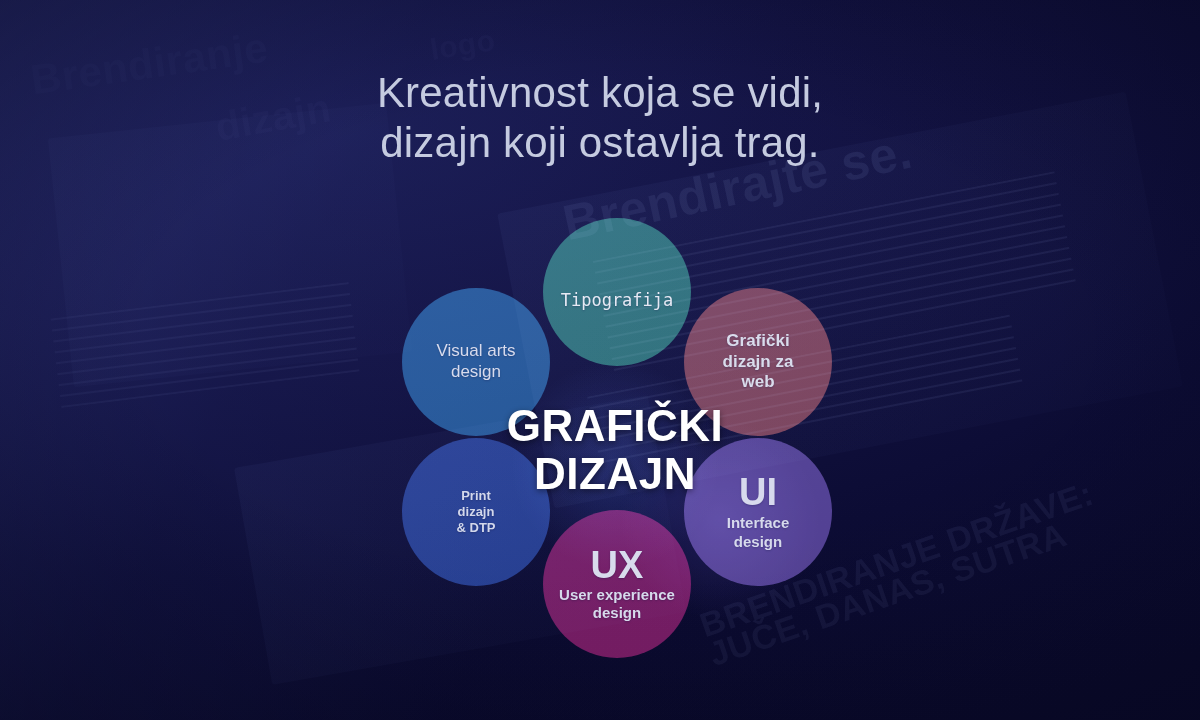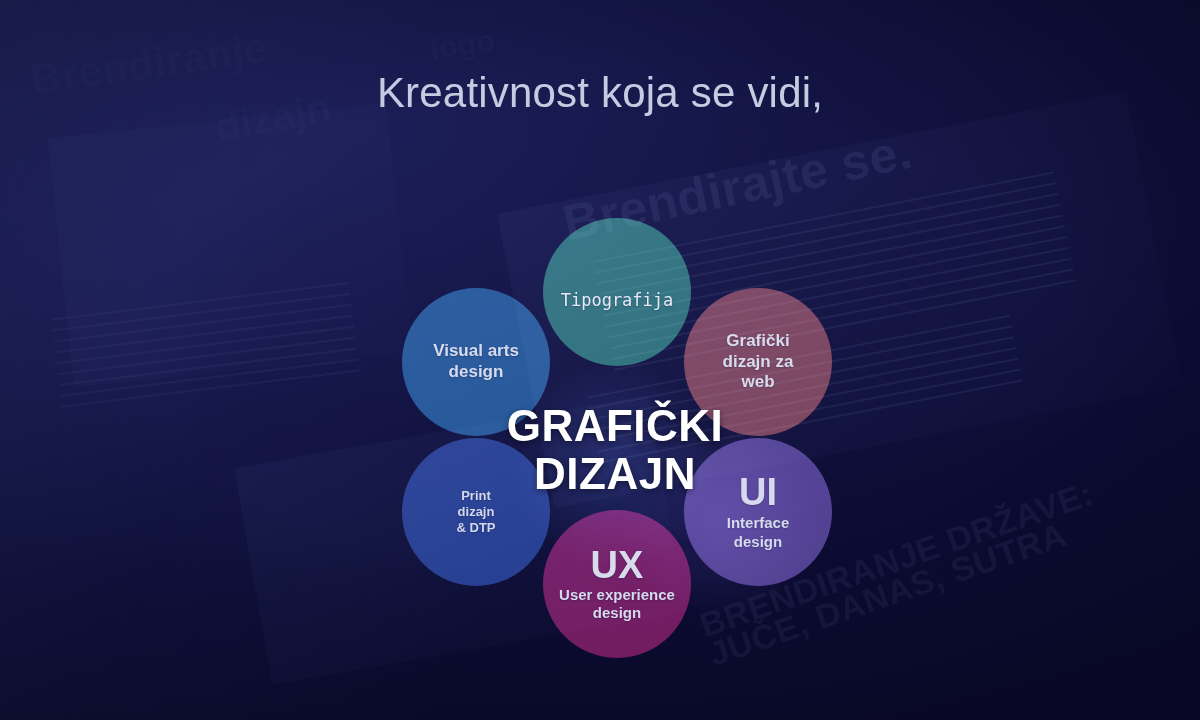--- a/index.html
+++ b/index.html
@@ -153,21 +153,21 @@
   .b-print {
     left: 12px; top: 228px; width: 148px; height: 148px;
     background: rgba(30,58,130,0.88);
   }
   .b-print .lbl { font-size: 13px; font-weight: 600; color: #cfd4e4; }
 
   .b-visual {
     left: 12px; top: 78px; width: 148px; height: 148px;
     background: rgba(26,84,130,0.92);
   }
-  .b-visual .lbl { font-size: 17px; font-weight: 700; color: #d4d8e6; }
+  .b-visual .lbl { font-size: 17px; font-weight: 400; color: #d4d8e6; }
 
   
   .lens {
     position: absolute;
     border-radius: 50%;
     pointer-events: none;
     mix-blend-mode: screen;
   }
   .lens-1 { left: 120px; top: 150px; width: 210px; height: 210px;
             background: radial-gradient(circle, rgba(48,70,160,0.35), rgba(48,70,160,0) 70%); }
@@ -209,20 +209,21 @@
   <div class="ghost" id="g6">logo</div>
   <div class="ghost" id="g1">Brendirajte se.</div>
   <div class="ghost" id="g2">BRENDIRANJE DRŽAVE:</div>
   <div class="ghost" id="g3">JUČE, DANAS, SUTRA</div>
 
   <div class="bg-sheen"></div>
   <div class="bg-vignette"></div>
 
   <div class="headline">
     <span class="l">Kreativnost koja se vidi,</span>
+    <span class="l">dizajn koji ostavlja trag.</span>
   </div>
 
   <div class="cluster">
 
     <div class="bubble b-visual">
       <div class="lbl">
         <span>Visual arts</span><br>
         <span>design</span>
       </div>
     </div>

